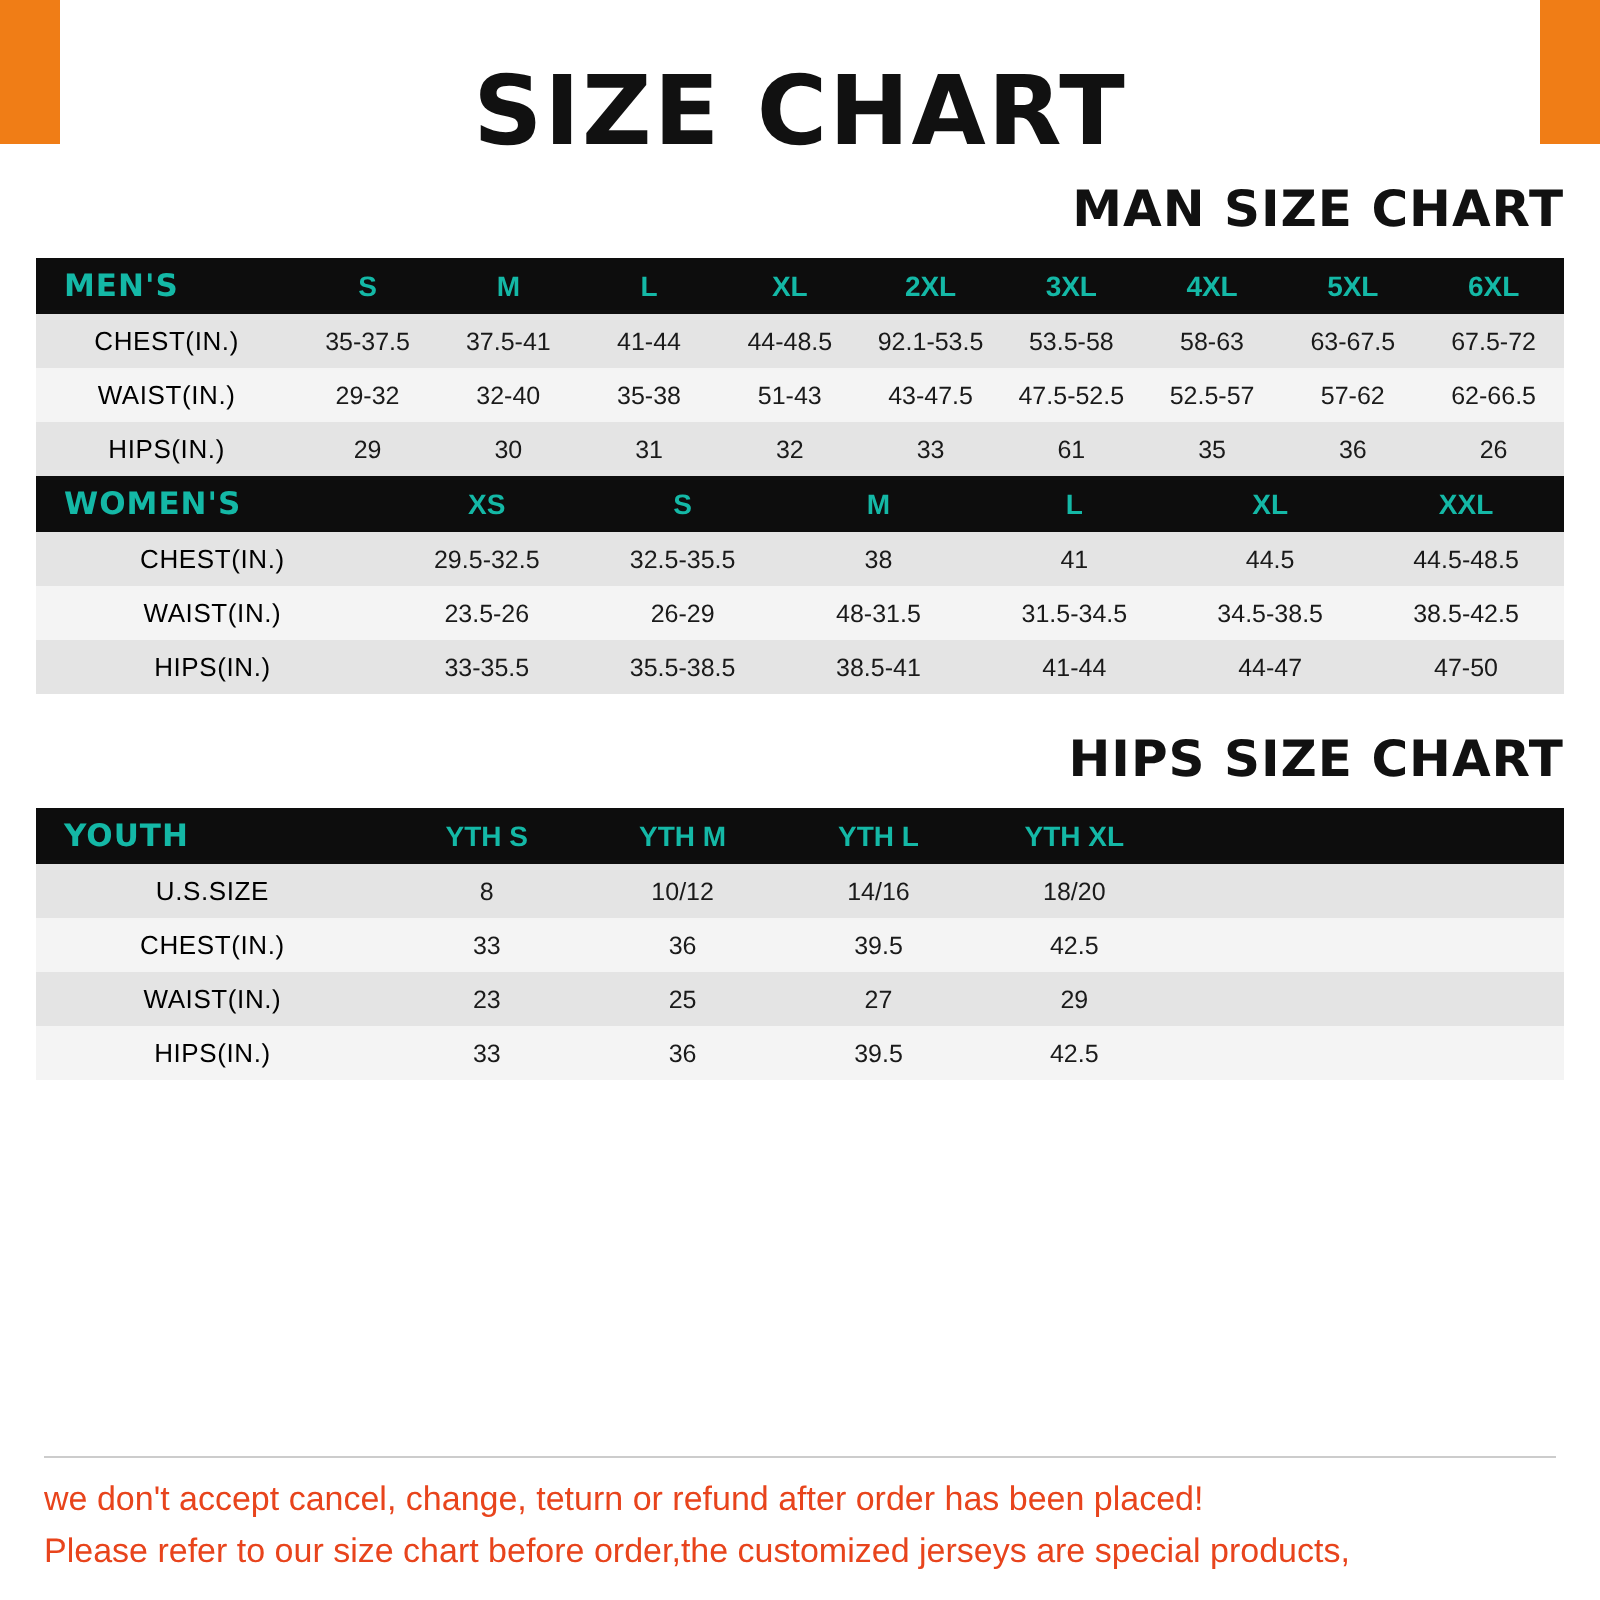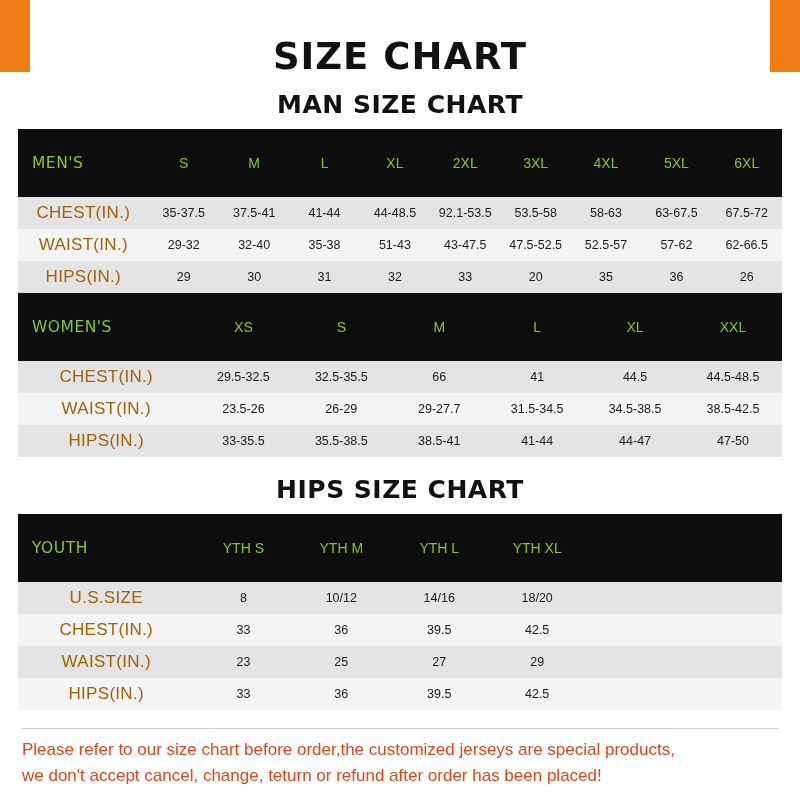--- a/index.html
+++ b/index.html
@@ -36,31 +36,31 @@
     top: 0;
     bottom: 0;
     background: #ffffff;
     display: flex;
     align-items: center;
     justify-content: center;
   }
   .banner-title {
     font-family: "DejaVu Sans", sans-serif;
     font-weight: bold;
-    font-size: 37px;
+    font-size: 48px;
     letter-spacing: 1px;
     color: #111111;
     margin-top: 40px;
   }
   
   .section {
     padding: 0 18px;
   }
   .section-title {
-    text-align: center;
+    text-align: right;
     font-family: "DejaVu Sans", sans-serif;
     font-weight: bold;
     font-size: 25px;
     color: #111111;
     margin: 18px 0 10px 0;
     letter-spacing: 0.5px;
   }
   table.chart {
     width: 100%;
     border-collapse: collapse;
@@ -69,42 +69,42 @@
   table.chart th, table.chart td {
     text-align: center;
     font-size: 12.5px;
     color: #1a1a1a;
     padding: 6px 2px;
     font-family: "Liberation Sans", sans-serif;
     white-space: nowrap;
   }
   table.chart thead th {
     background: #0d0d0d;
-    color: #84cc16;
+    color: #14b8a6;
     font-size: 14px;
-    padding: 25px 2px;
-    font-weight: normal;
+    padding: 5px 2px;
+    font-weight: bold;
   }
   table.chart thead th.rowhead {
     text-align: left;
     padding-left: 14px;
     font-family: "DejaVu Sans", sans-serif;
     font-size: 15.5px;
     letter-spacing: 0.5px;
   }
   table.chart tbody tr.odd td {
     background: #e4e4e4;
   }
   table.chart tbody tr.even td {
     background: #f4f4f4;
   }
   table.chart tbody td.rowlabel {
-    font-size: 17px;
+    font-size: 13px;
     letter-spacing: 0.3px;
-    color: #a16207;
+    color: #000000;
   }
   
   .footer-note {
     position: absolute;
     left: 0;
     right: 0;
     bottom: 0;
     padding: 8px 22px 12px 22px;
     box-sizing: border-box;
   }
@@ -173,21 +173,21 @@
           <td>57-62</td>
           <td>62-66.5</td>
         </tr>
         <tr class="odd">
           <td class="rowlabel">HIPS(IN.)</td>
           <td>29</td>
           <td>30</td>
           <td>31</td>
           <td>32</td>
           <td>33</td>
-          <td>20</td>
+          <td>61</td>
           <td>35</td>
           <td>36</td>
           <td>26</td>
         </tr>
       </tbody>
     </table>
   </div>
 
   <div class="section">
     <table class="chart">
@@ -200,30 +200,30 @@
           <th>L</th>
           <th>XL</th>
           <th>XXL</th>
         </tr>
       </thead>
       <tbody>
         <tr class="odd">
           <td class="rowlabel">CHEST(IN.)</td>
           <td>29.5-32.5</td>
           <td>32.5-35.5</td>
-          <td>66</td>
+          <td>38</td>
           <td>41</td>
           <td>44.5</td>
           <td>44.5-48.5</td>
         </tr>
         <tr class="even">
           <td class="rowlabel">WAIST(IN.)</td>
           <td>23.5-26</td>
           <td>26-29</td>
-          <td>29-27.7</td>
+          <td>48-31.5</td>
           <td>31.5-34.5</td>
           <td>34.5-38.5</td>
           <td>38.5-42.5</td>
         </tr>
         <tr class="odd">
           <td class="rowlabel">HIPS(IN.)</td>
           <td>33-35.5</td>
           <td>35.5-38.5</td>
           <td>38.5-41</td>
           <td>41-44</td>
@@ -284,17 +284,17 @@
           <td>42.5</td>
           <td></td>
           <td></td>
         </tr>
       </tbody>
     </table>
   </div>
 
   <div class="footer-note">
     <div class="footer-divider"></div>
+    <div class="footer-line">we don't accept cancel, change, teturn or refund after order has been placed!</div>
     <div class="footer-line">Please refer to our size chart before order,the customized jerseys are special products,</div>
-    <div class="footer-line">we don't accept cancel, change, teturn or refund after order has been placed!</div>
   </div>
 
 </div>
 
 </body></html>

